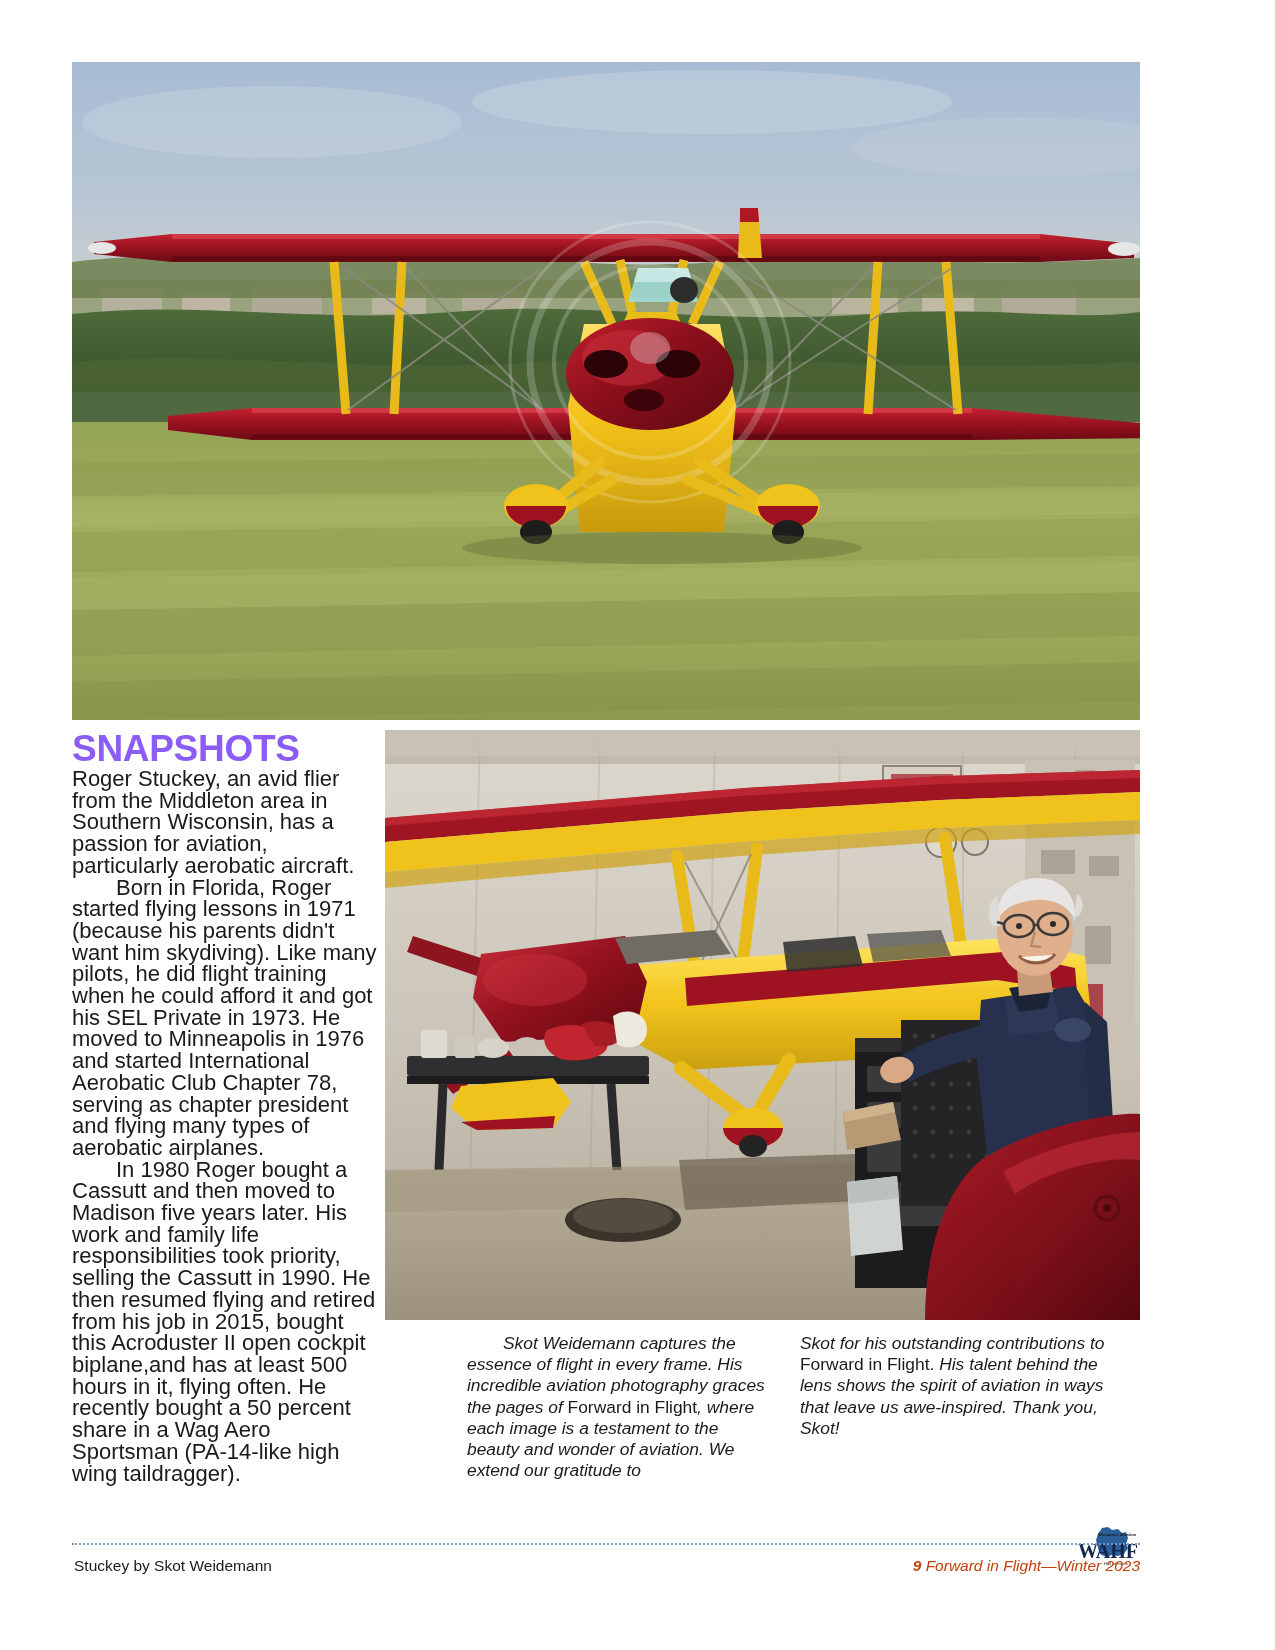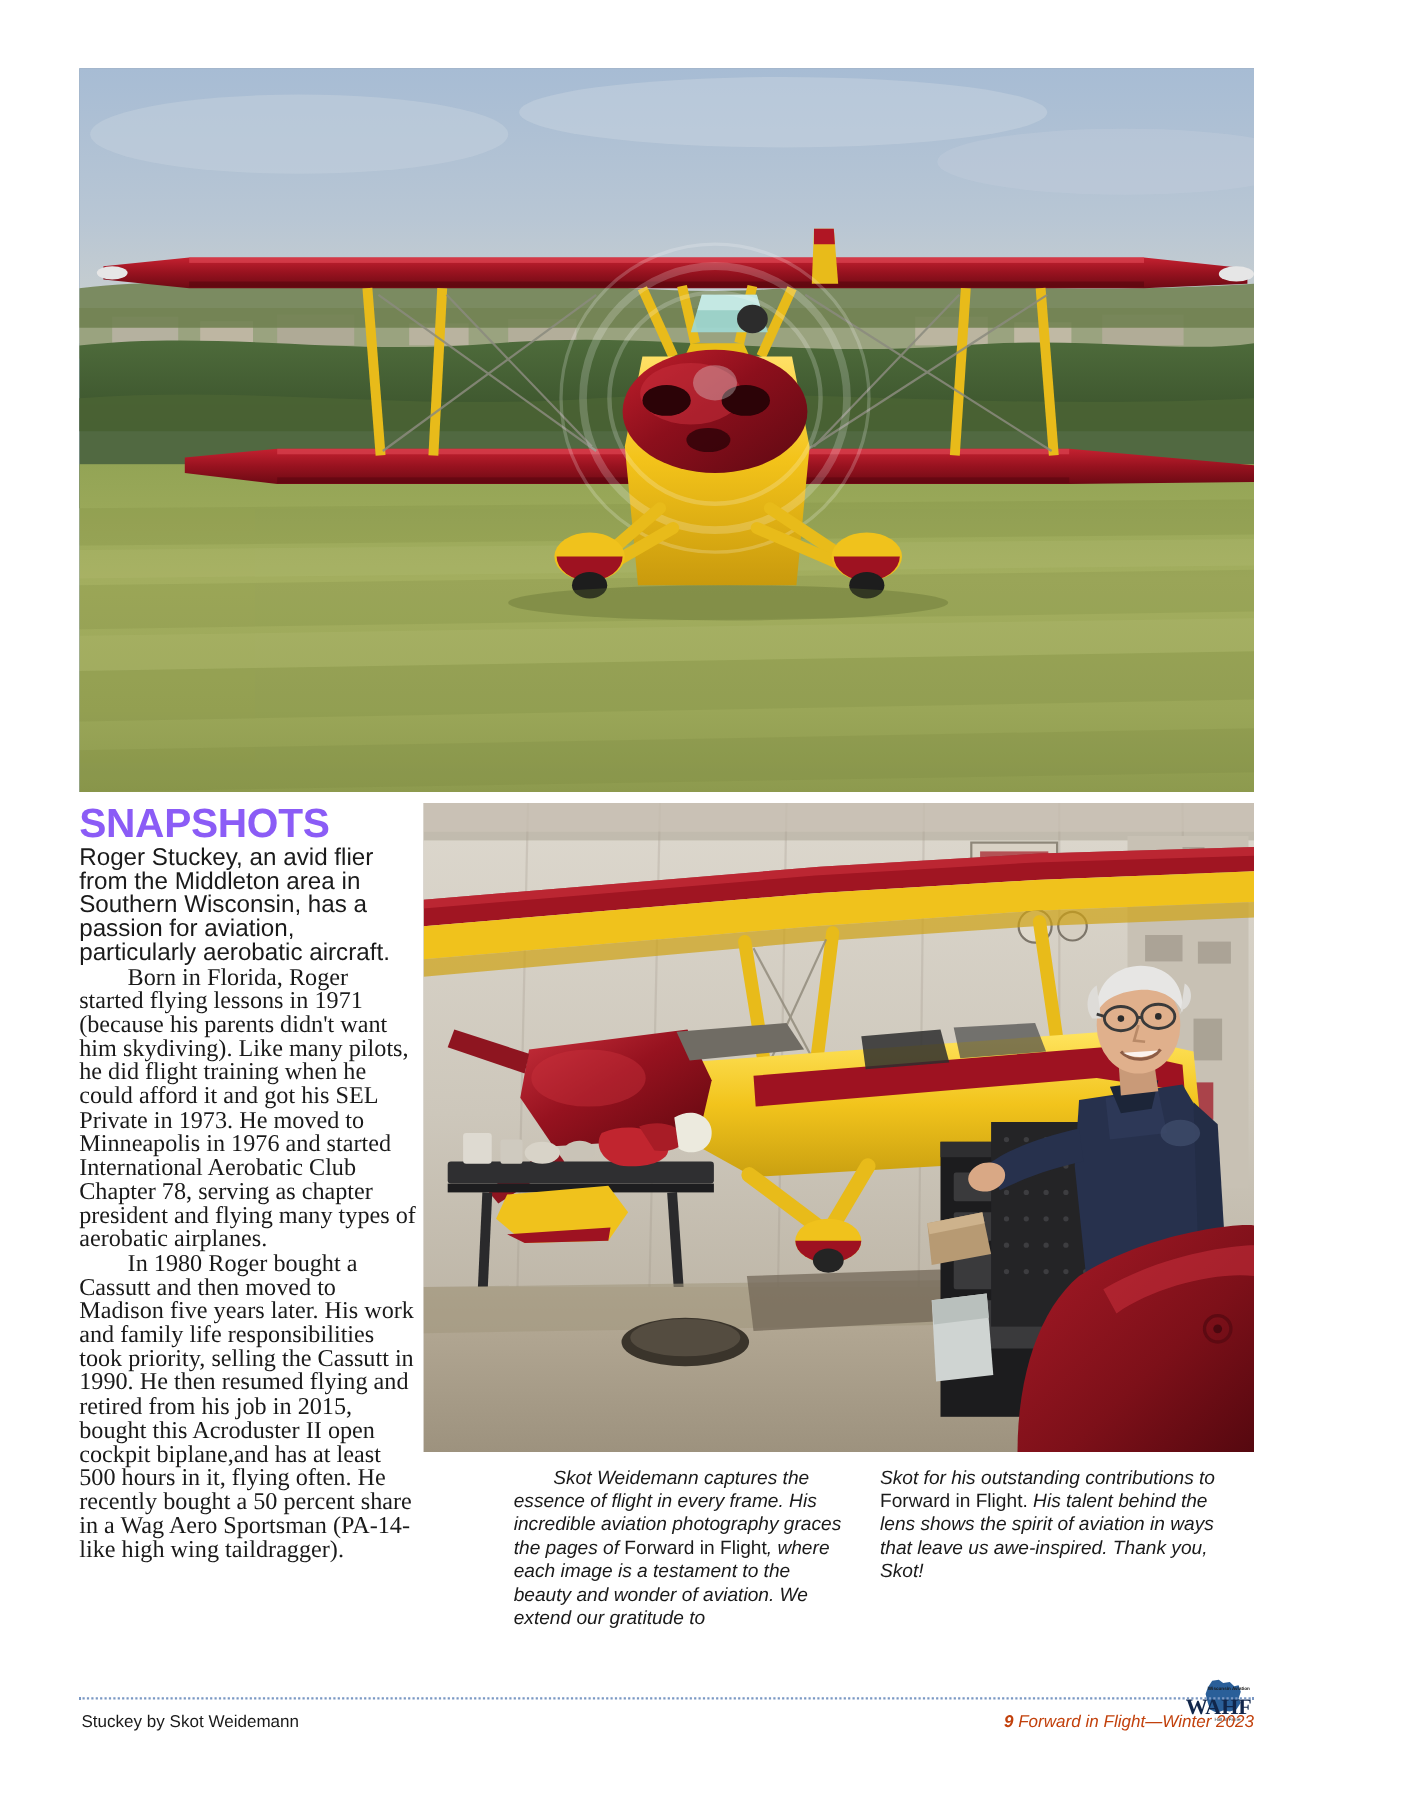--- a/index.html
+++ b/index.html
@@ -41,21 +41,21 @@
   .body-col {
     position: absolute;
     left: 72px; top: 768px;
     width: 308px;
     font-size: 22px;
     line-height: 21.7px;
     color: #1a1a1a;
     text-align: left;
   }
   .body-col p { margin: 0; }
-  .body-col p.indent { text-indent: 44px; font-family: Liberation Serif, serif; }
+  .body-col p.indent { text-indent: 44px; }
 
   
   .hangar-photo {
     position: absolute;
     left: 385px; top: 730px;
     width: 755px; height: 590px;
     overflow: hidden;
     background: #b9b2a6;
   }
   .hangar-svg { display: block; width: 100%; height: 100%; }

